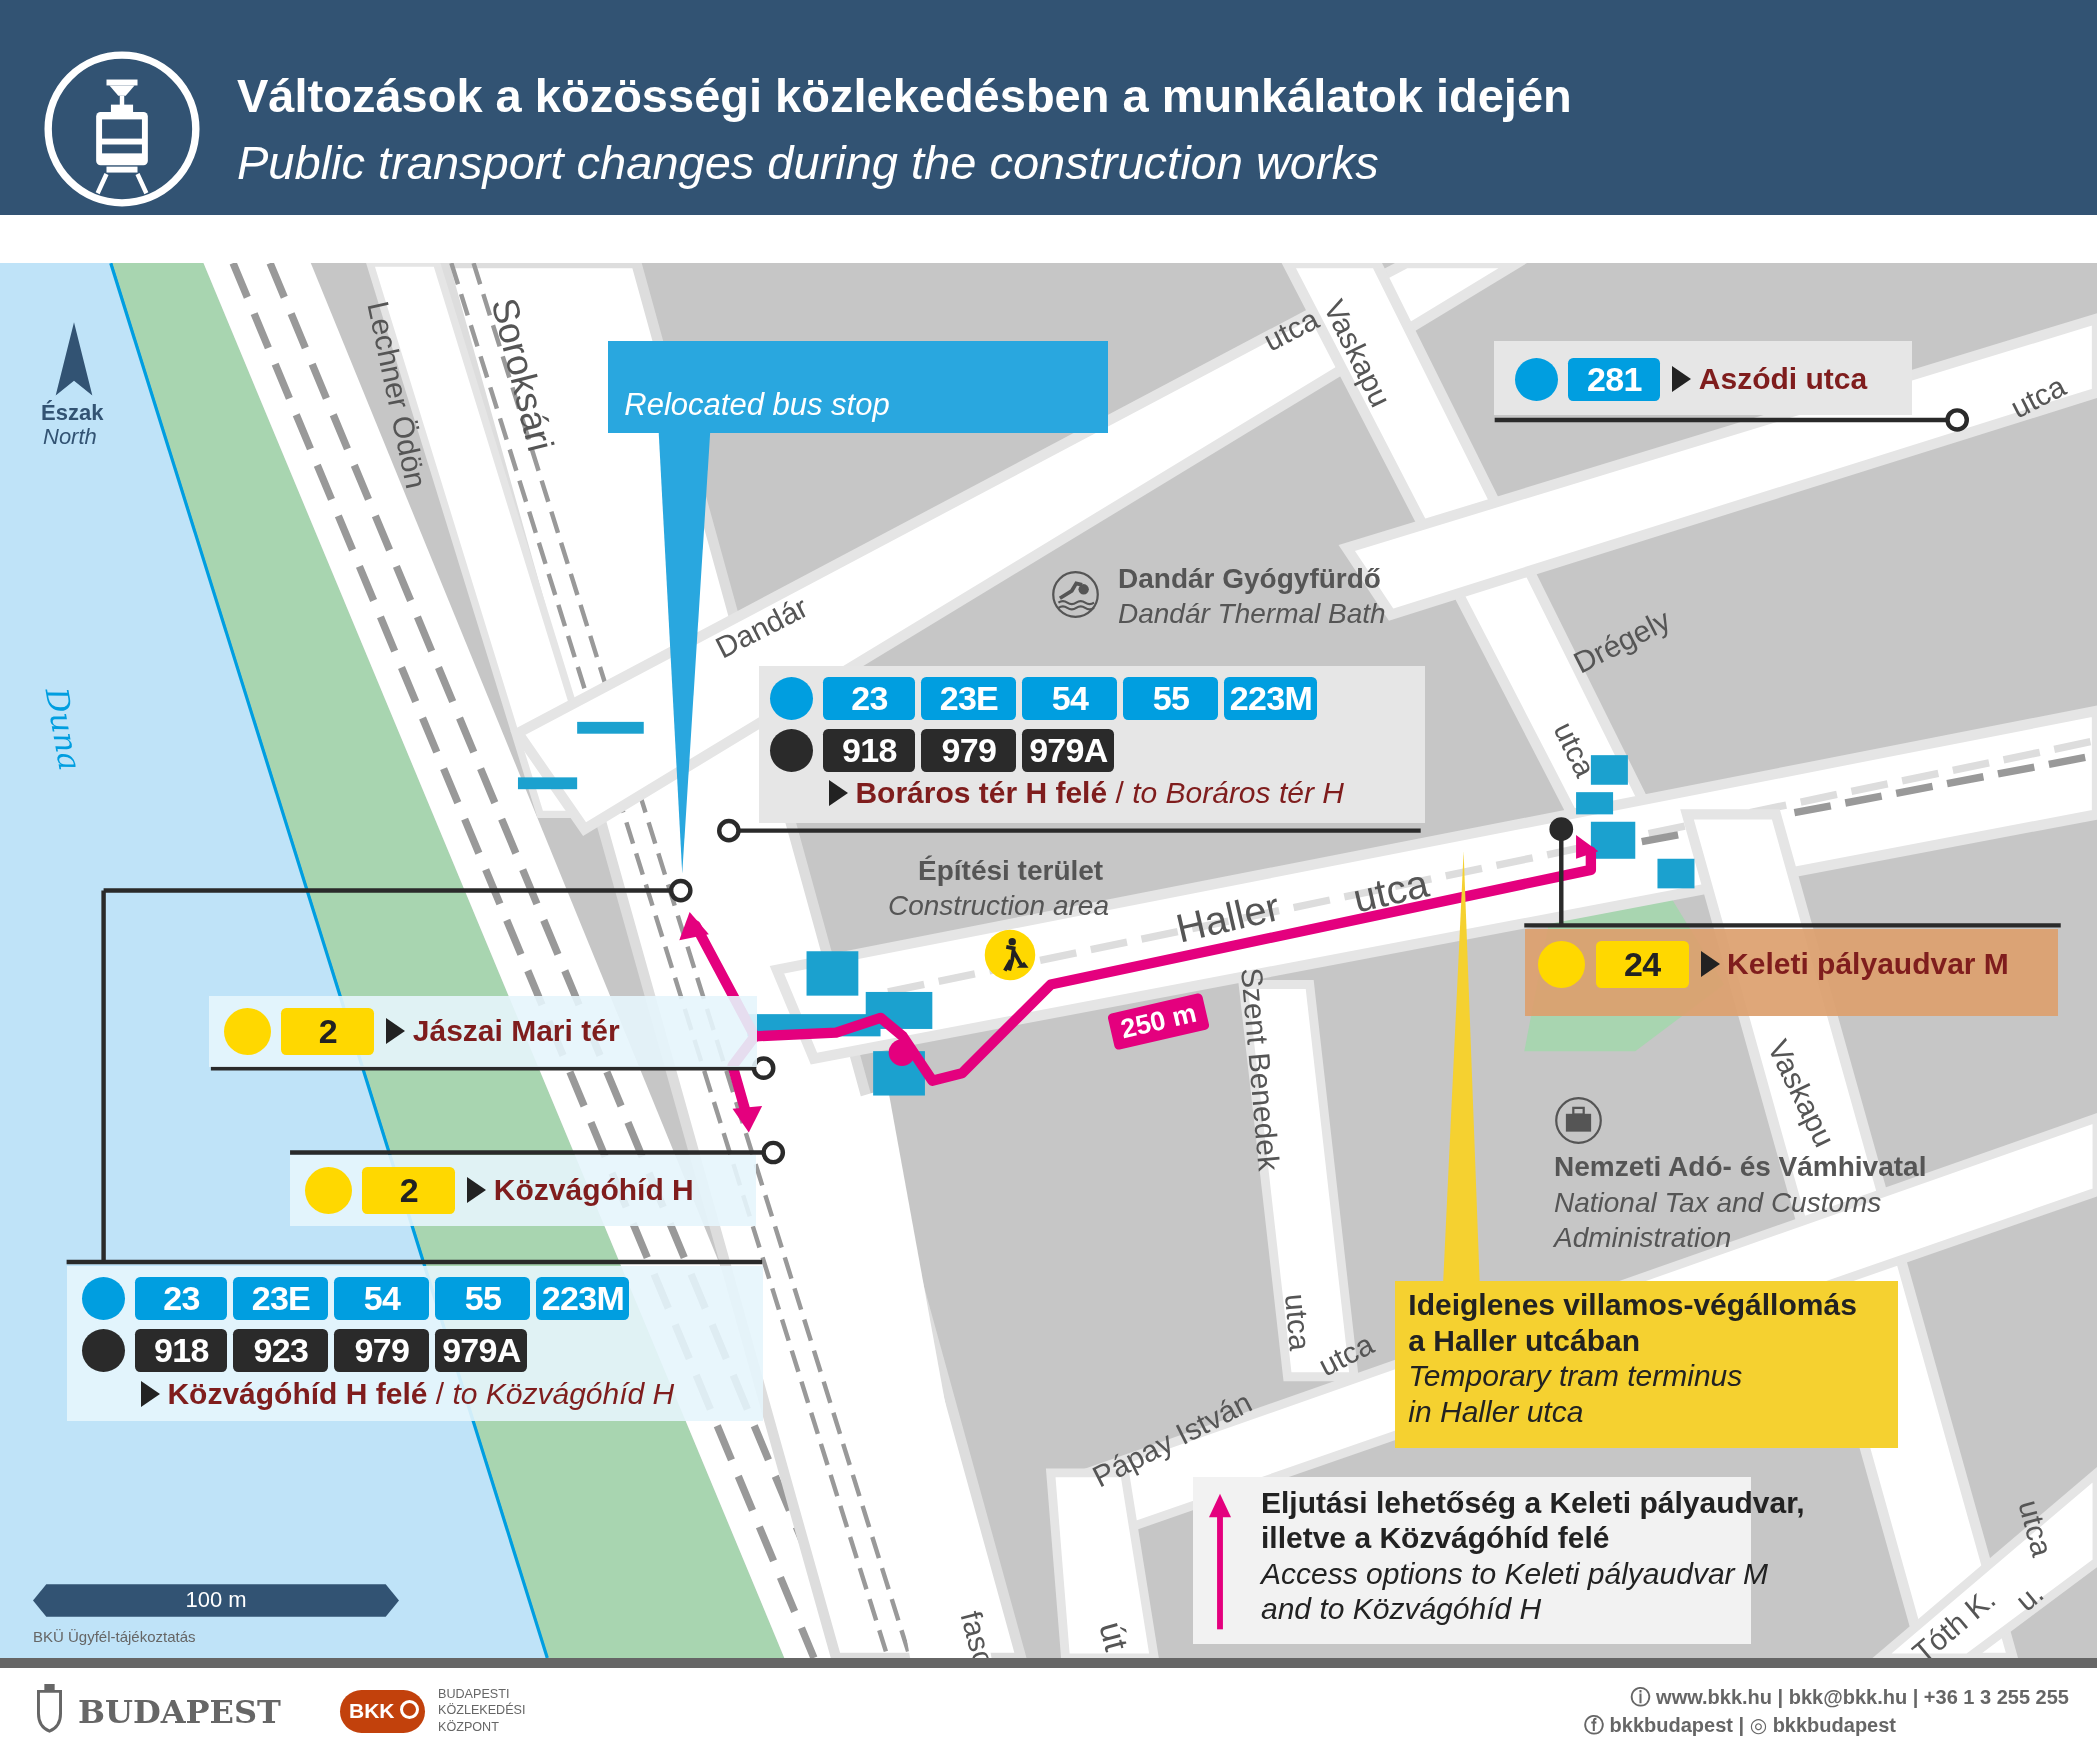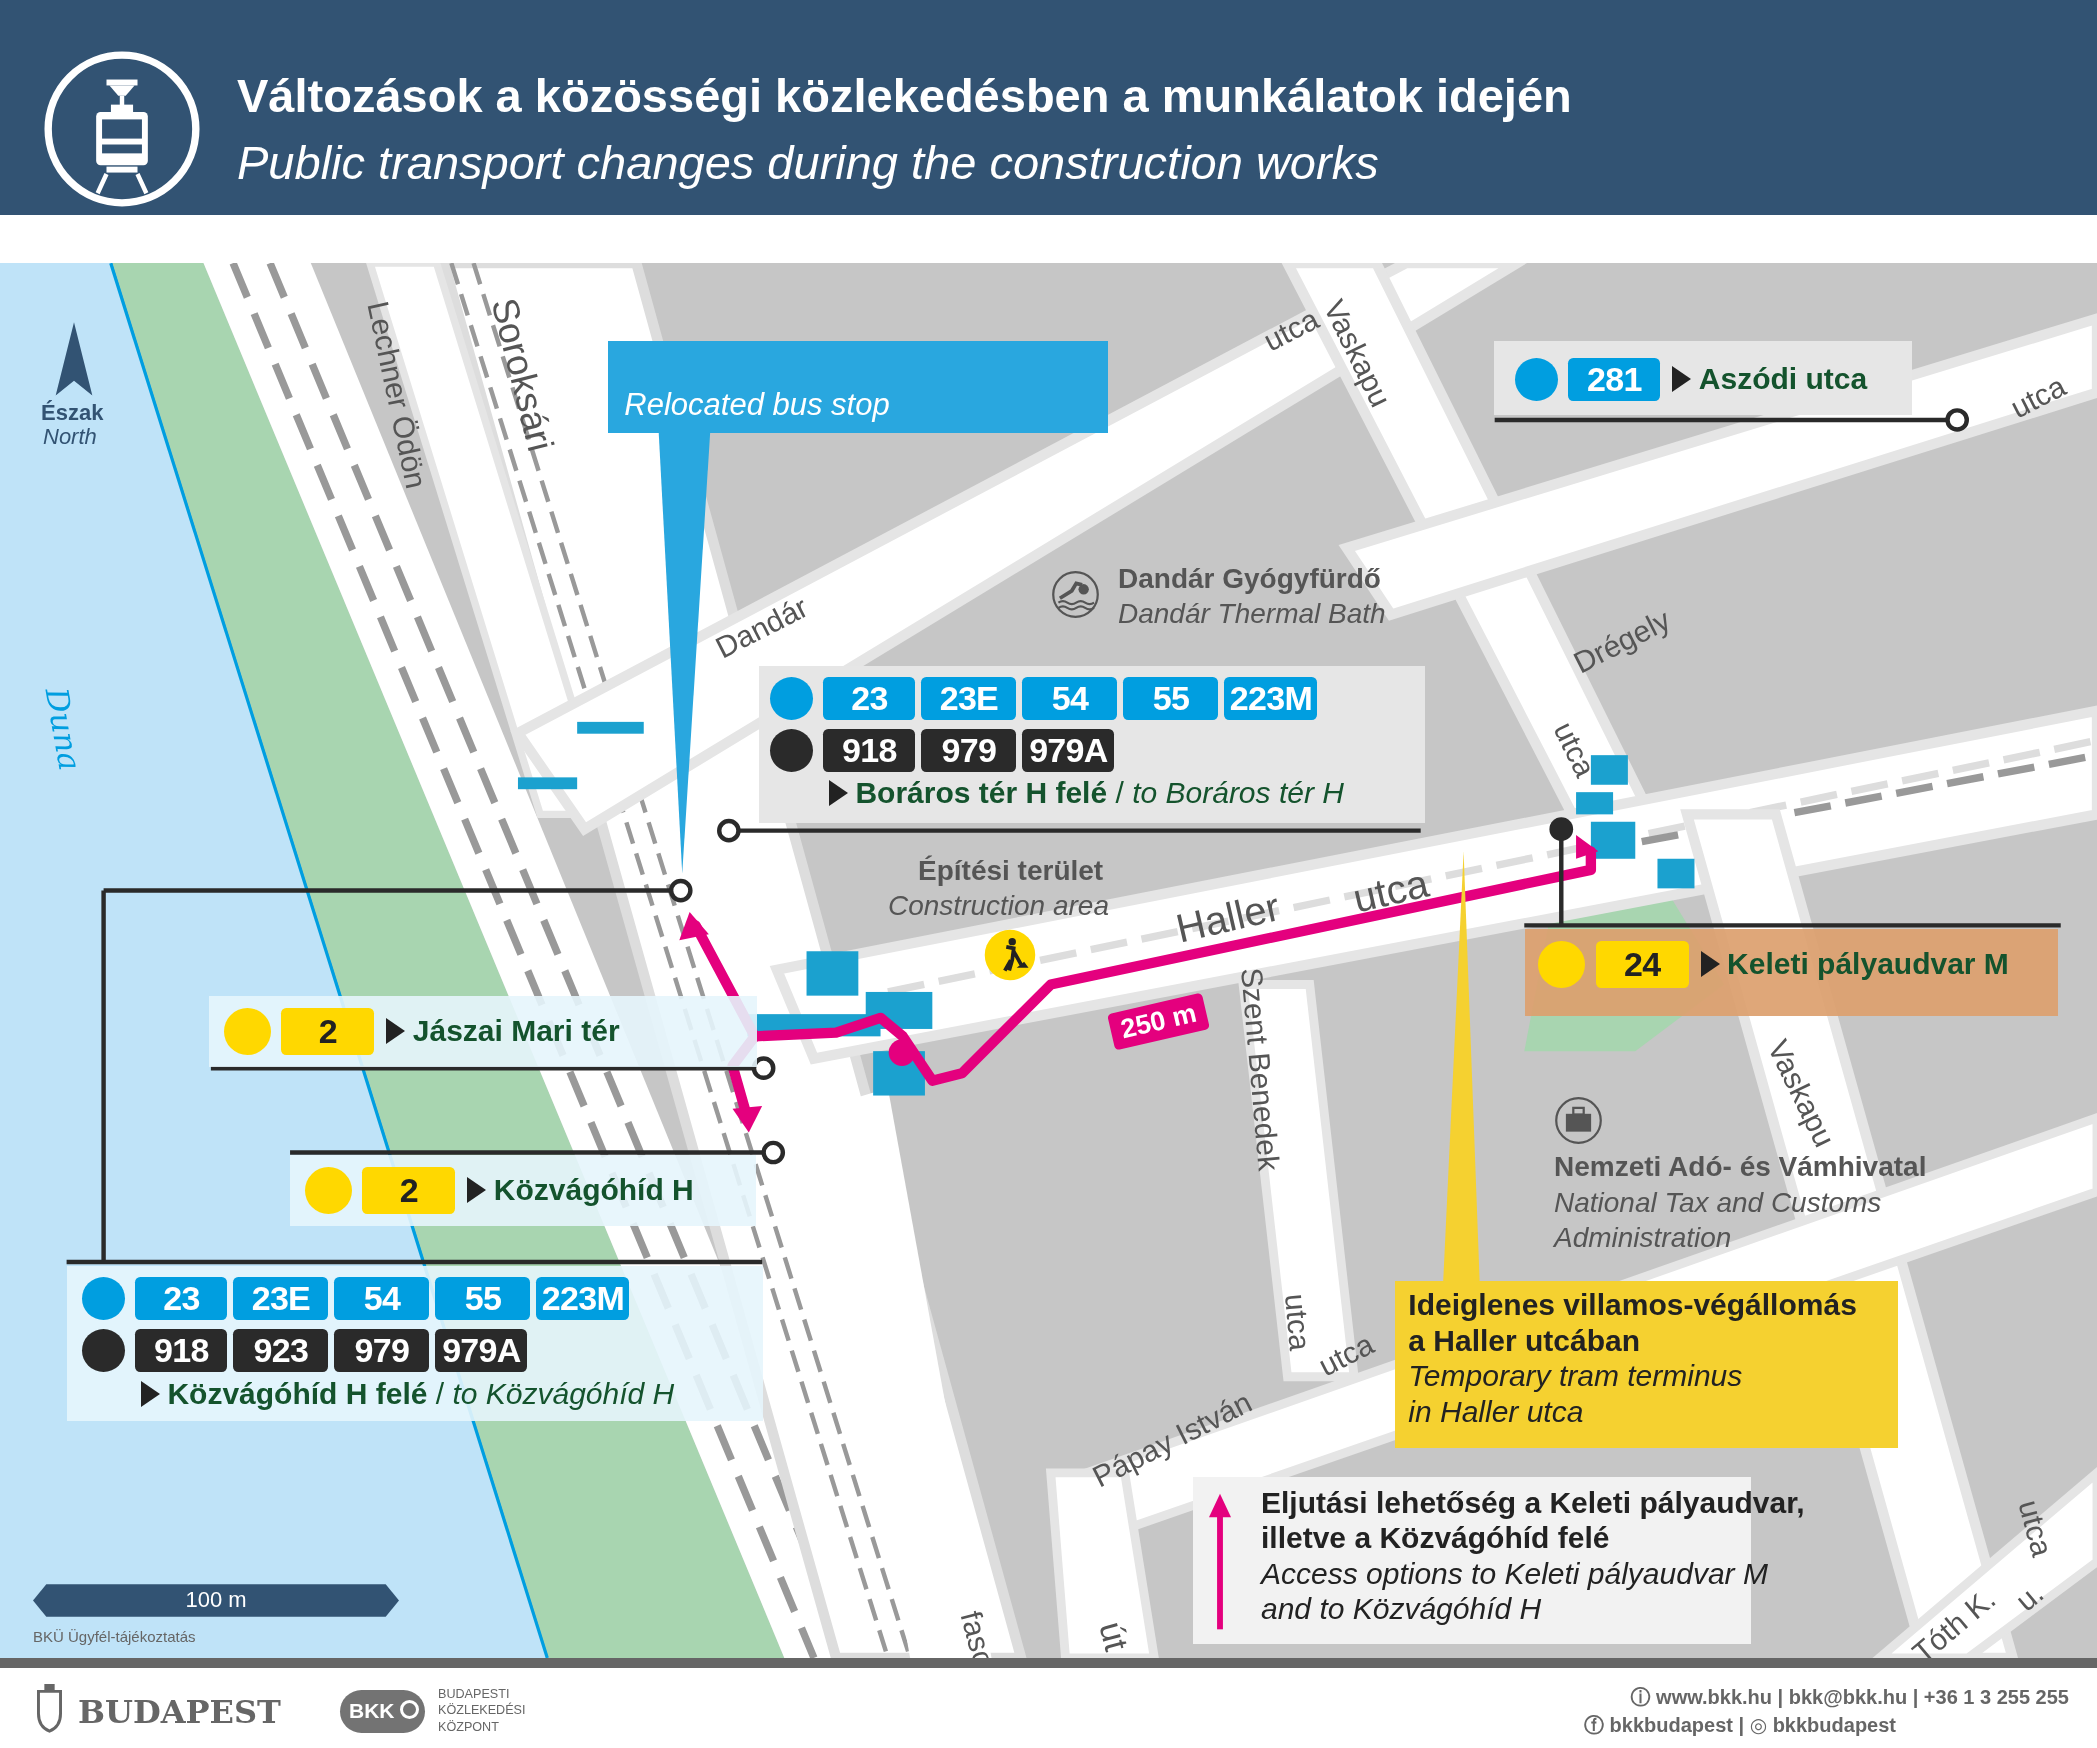--- a/index.html
+++ b/index.html
@@ -15,21 +15,21 @@
   .box{position:absolute;}
   .badge{display:inline-block;height:43px;line-height:43px;border-radius:5.2px;color:#fff;font-weight:bold;font-size:34px;text-align:center;vertical-align:middle;margin-right:6px;letter-spacing:-0.7px;}
   .b-blue{background:#009ee0;}
   .b-black{background:#2a2a2a;}
   .b-yellow{background:#ffd800;color:#222;}
   .circ{display:inline-block;width:43px;height:43px;border-radius:50%;vertical-align:middle;margin-right:10.4px;position:relative;}
   .c-blue{background:#009ee0;}
   .c-black{background:#2a2a2a;}
   .c-yellow{background:#ffd800;}
   .row{height:52px;display:flex;align-items:center;}
-  .dest{font-size:30px;color:#14532d;display:flex;align-items:center;white-space:nowrap;}
+  .dest{font-size:30px;color:#7f1d1d;display:flex;align-items:center;white-space:nowrap;}
   .tri{display:inline-block;width:0;height:0;border-top:13.3px solid transparent;border-bottom:13.3px solid transparent;border-left:19px solid #222;margin-right:7.4px;}
   .bold{font-weight:bold;}
   .ital{font-style:italic;}
   .footer{position:absolute;left:0;top:1658px;width:2097px;height:90px;background:#fff;border-top:10.4px solid #666;box-sizing:border-box;}
 </style>
 </head>
 <body>
 
 <div class="header">
   <svg class="header-icon" viewBox="0 0 214 214">
@@ -312,21 +312,21 @@
   <div class="lbl" style="left:33px;top:1324px;width:366px;text-align:center;color:#fff;font-size:22px;">100 m</div>
   <div class="lbl" style="left:33px;top:1365px;color:#666;font-size:15px;">BKÜ Ügyfél-tájékoztatás</div>
 </div>
 
 <div class="footer">
   <svg class="lbl" style="left:31px;top:16.3px;" width="37" height="50" viewBox="0 0 50 68">
     <path d="M10 10 h30 v30 q0 18 -15 24 q-15 -6 -15 -24 z" fill="none" stroke="#666" stroke-width="4"></path>
     <rect x="18" y="0" width="14" height="10" fill="#666"></rect>
   </svg>
   <div class="lbl" style="left:78px;top:25px;color:#666;font-family:'DejaVu Serif',serif;font-weight:bold;font-size:32px;">BUDAPEST</div>
-  <div class="lbl" style="left:340px;top:22px;width:85px;height:43px;border-radius:21.5px;background:#737373;">
+  <div class="lbl" style="left:340px;top:22px;width:85px;height:43px;border-radius:21.5px;background:#c2410c;">
     <span style="position:absolute;left:9px;top:9px;color:#fff;font-weight:bold;font-size:21px;">BKK</span>
     <span style="position:absolute;right:6px;top:9.6px;width:19px;height:19px;border-radius:50%;border:3.7px solid #fff;box-sizing:border-box;"></span>
   </div>
   <div class="lbl" style="left:438px;top:18px;color:#666;font-size:12.6px;line-height:16.3px;">
     <div>BUDAPESTI</div>
     <div>KÖZLEKEDÉSI</div>
     <div>KÖZPONT</div>
   </div>
   <div class="lbl" style="right:28px;top:16.3px;color:#666;font-weight:bold;font-size:20px;">
     <span>ⓘ </span><span>www.bkk.hu | bkk@bkk.hu | +36 1 3 255 255</span>

